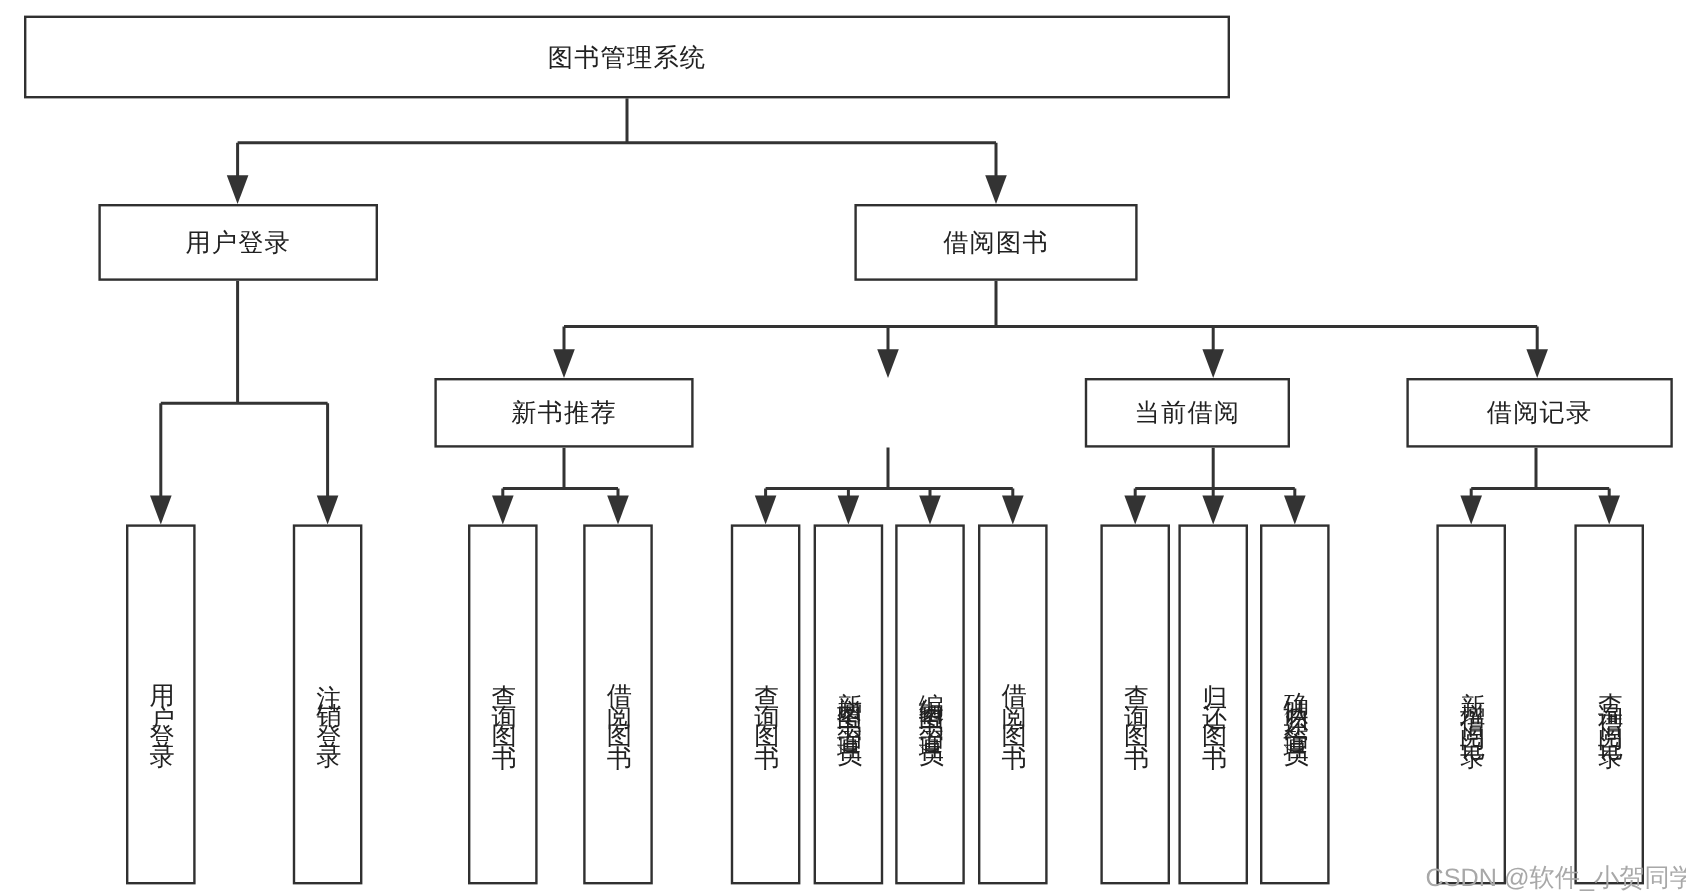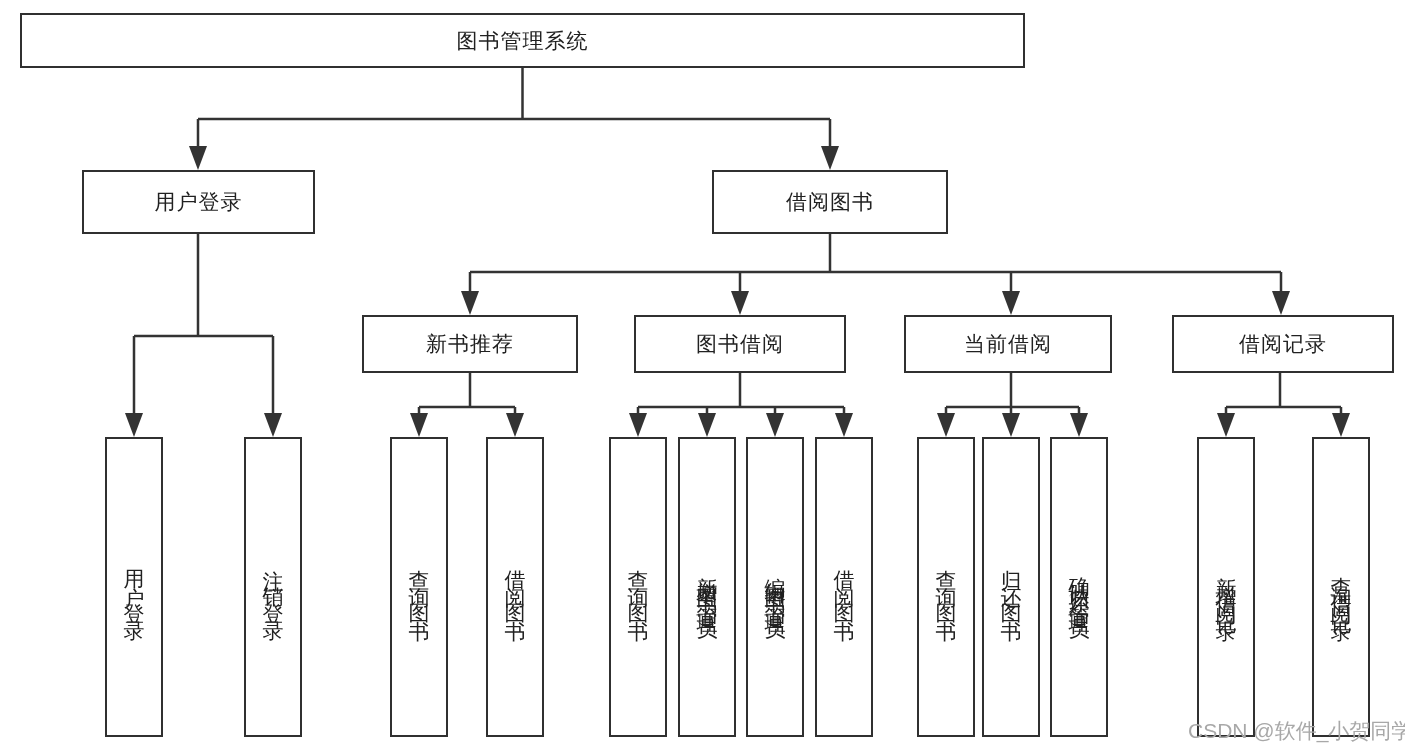--- a/index.html
+++ b/index.html
@@ -25,28 +25,28 @@
     text-orientation:mixed;
     font-size:21px;
     line-height:1.15;
     white-space:nowrap;
   }
   .ls4{letter-spacing:17px;}
   .ls6{letter-spacing:9px;}
   .ls9{letter-spacing:6px;}
 
   
-  .b-root{left:20px;top:13px;width:1005px;height:55px;}
+  .b-root{left:20px;top:13px;width:1005px;height:69px;}
   
   .b-login{left:82px;top:170px;width:233px;height:64px;}
   .b-mgmt{left:712px;top:170px;width:236px;height:64px;}
   
   .b-newbooks{left:362px;top:315px;width:216px;height:58px;}
   .b-borrow{left:634px;top:315px;width:212px;height:58px;}
-  .b-current{left:904px;top:315px;width:208px;height:58px;}
+  .b-current{left:904px;top:315px;width:171px;height:58px;}
   .b-records{left:1172px;top:315px;width:222px;height:58px;}
   
   .leaf{top:437px;width:58px;height:300px;}
   .l1{left:105px;} .l2{left:244px;}
   .l3{left:390px;} .l4{left:486px;}
   .l5{left:609px;} .l6{left:678px;} .l7{left:746px;} .l8{left:815px;}
   .l9{left:917px;} .l10{left:982px;} .l11{left:1050px;}
   .l12{left:1197px;} .l13{left:1312px;}
 
   #watermark{
@@ -106,23 +106,20 @@
   <div class="box b-login">
     <span class="hlabel">用户登录</span>
   </div>
   <div class="box b-mgmt">
     <span class="hlabel">借阅图书</span>
   </div>
 
   <div class="box b-newbooks">
     <span class="hlabel">新书推荐</span>
   </div>
-  <div class="box b-borrow">
-    <span class="hlabel">图书借阅</span>
-  </div>
   <div class="box b-current">
     <span class="hlabel">当前借阅</span>
   </div>
   <div class="box b-records">
     <span class="hlabel">借阅记录</span>
   </div>
 
   <div class="box leaf l1">
     <span class="vtext ls4">用户登录</span>
   </div>

